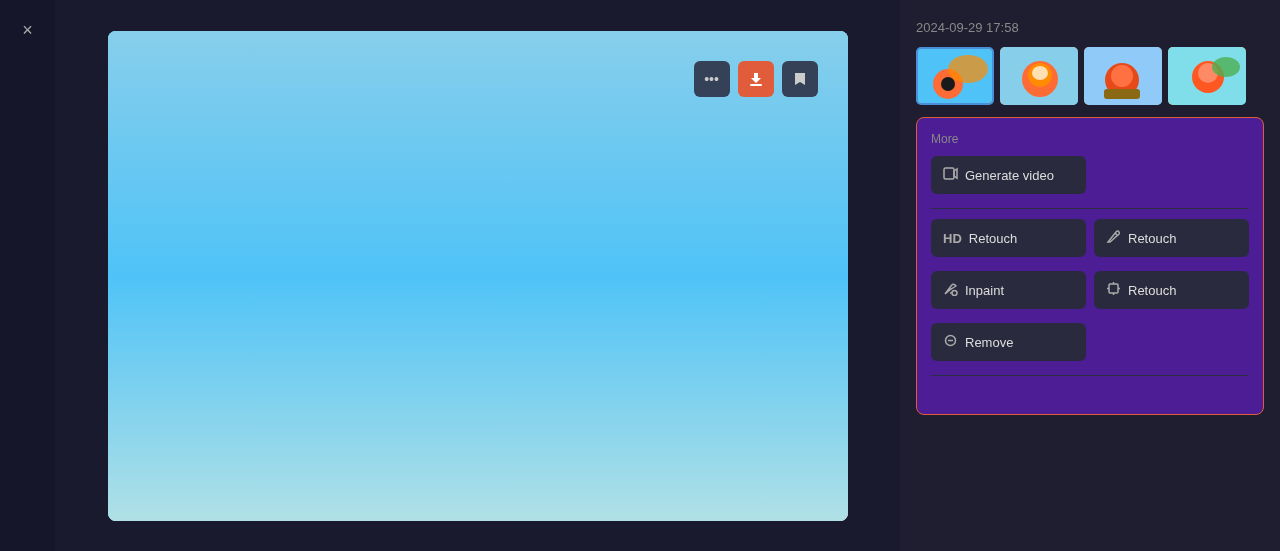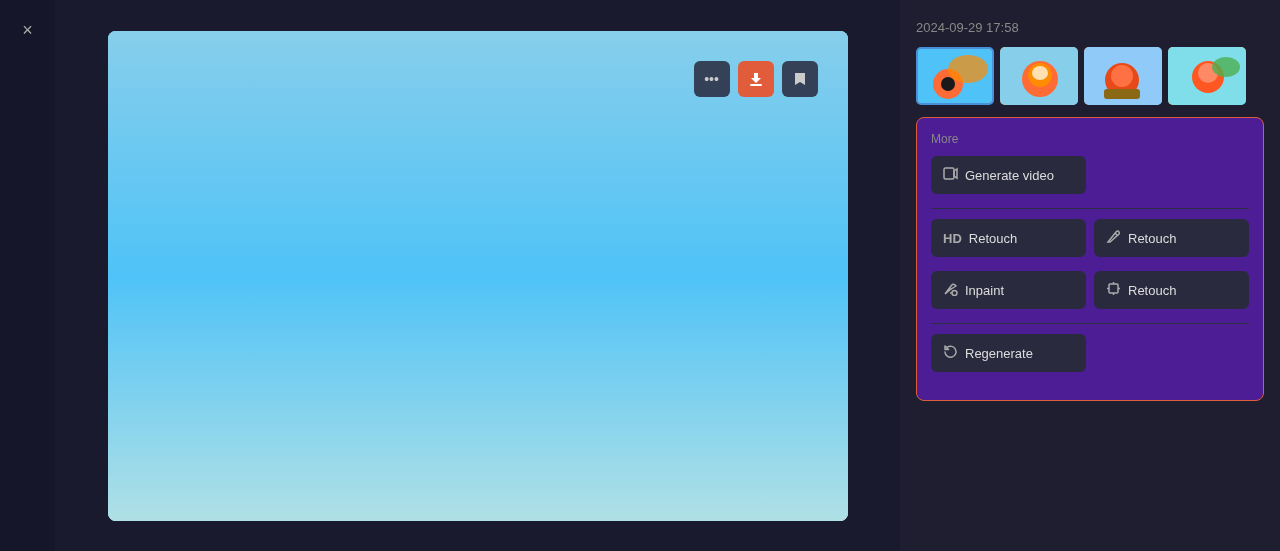--- a/index.html
+++ b/index.html
@@ -549,28 +549,31 @@
       <button class="action-btn">
         <span class="btn-icon">
           <svg width="15" height="15" viewBox="0 0 15 15" fill="none" stroke="#aaa" stroke-width="1.5">
             <rect x="3" y="3" width="9" height="9" rx="1"></rect>
             <path d="M1 7.5 L3 7.5 M12 7.5 L14 7.5 M7.5 1 L7.5 3 M7.5 12 L7.5 14"></path>
           </svg>
         </span>
         <span>Retouch</span>
       </button>
     </div>
-
-    <hr class="divider-line">
-
-    <div class="btn-grid">
+    <div class="btn-grid single">
       <button class="action-btn">
         <span class="btn-icon">
           <svg width="15" height="15" viewBox="0 0 15 15" fill="none" stroke="#aaa" stroke-width="1.5">
-            <path d="M2 8 A5.5 5.5 0 1 0 4 3.5 L2 2 L2 5.5 L5.5 5.5 L3.8 3.8" stroke-linecap="round" stroke-linejoin="round"></path>
+            <circle cx="7.5" cy="7.5" r="5"></circle>
+            <path d="M5 7.5 L10 7.5"></path>
           </svg>
         </span>
-        <span>Regenerate</span>
-      </button>
+        <span>Remove</span>
+      </button>
+    </div>
+
+    <hr class="divider-line">
+
+    <div class="btn-grid">
     </div>
 
   </div>
 </div>
 
 </body></html>

